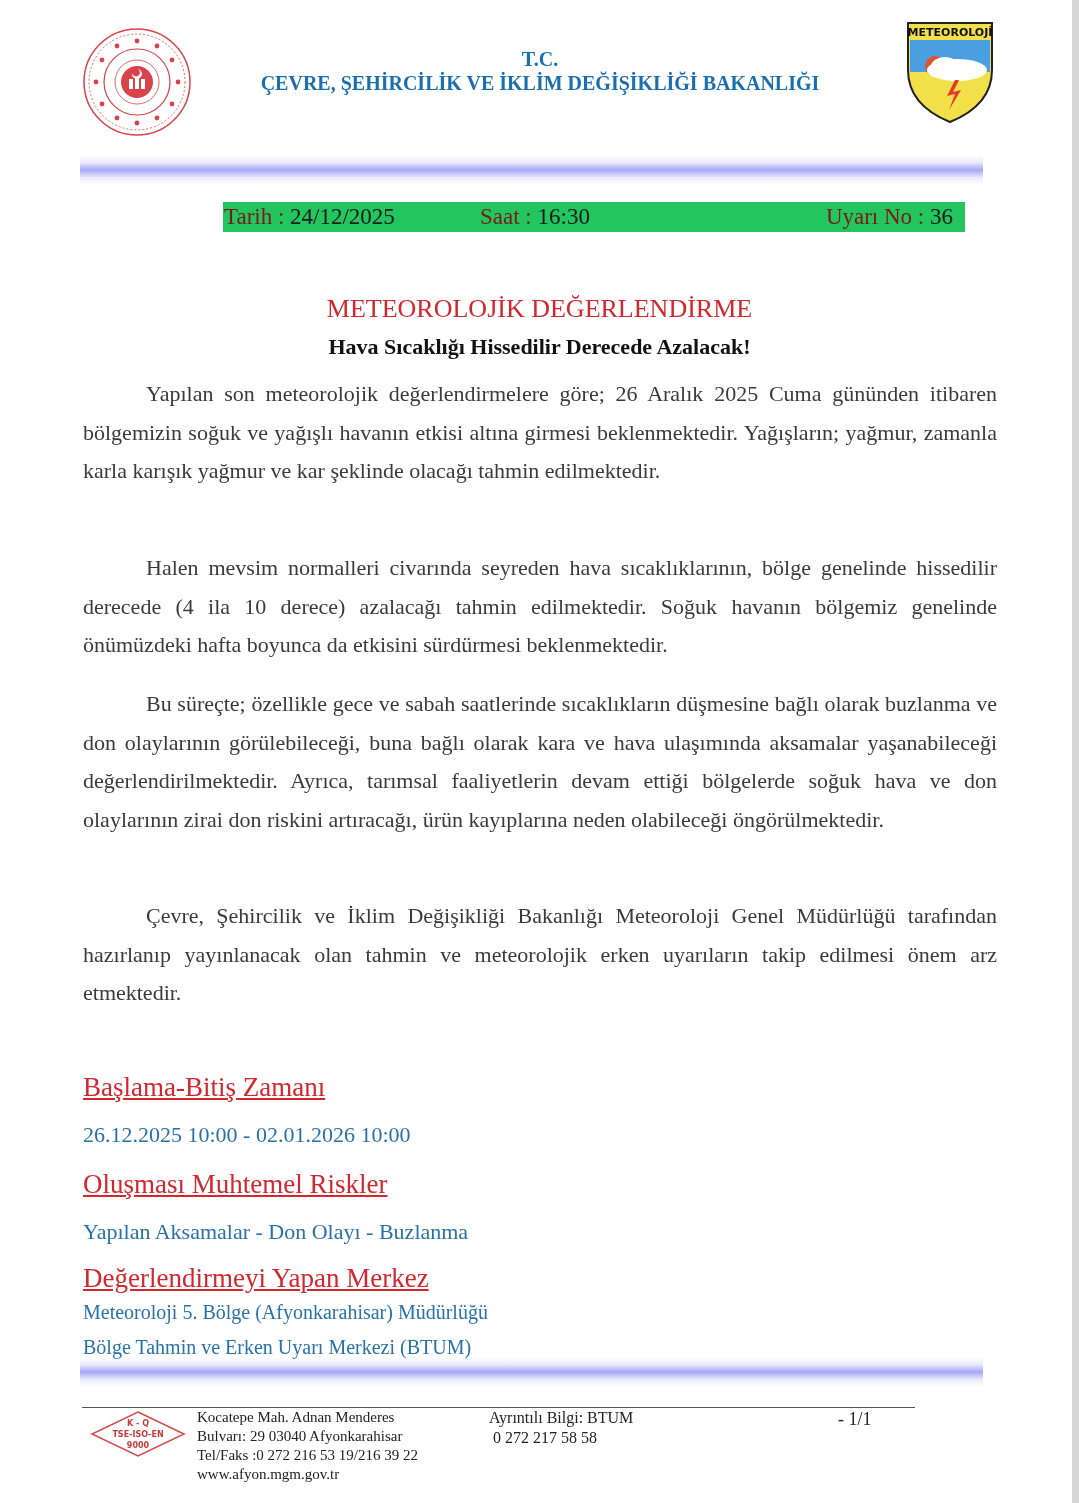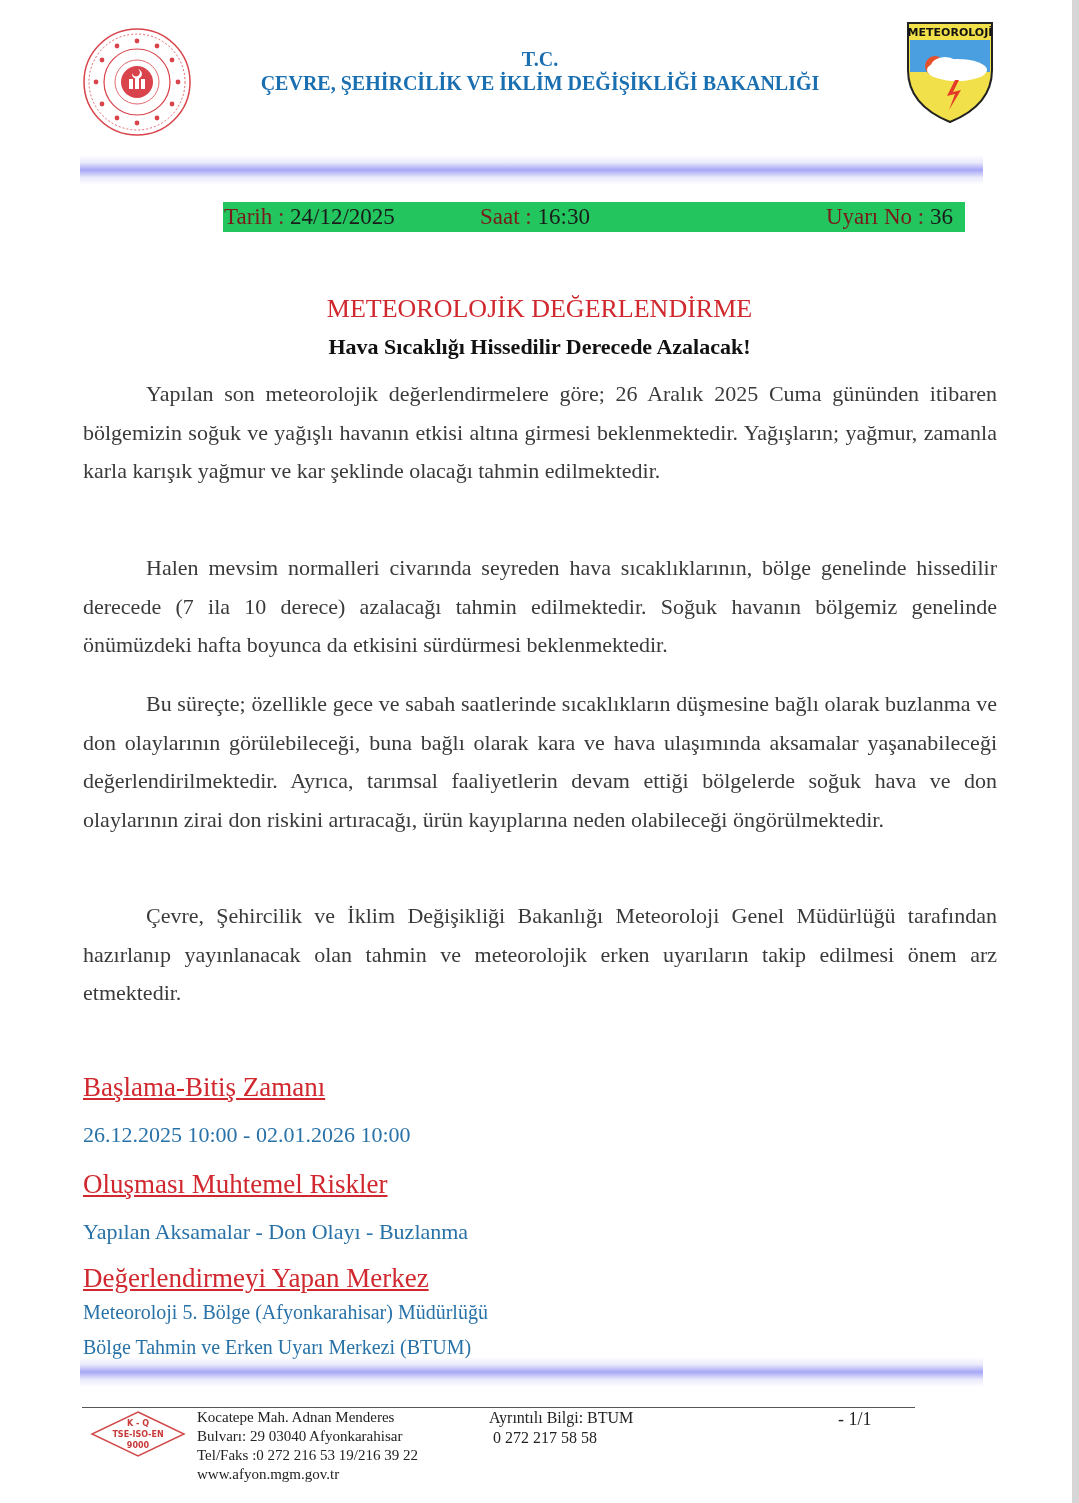--- a/index.html
+++ b/index.html
@@ -101,21 +101,21 @@
 <div class="info-bar">
   <span class="f f-date"><span class="lbl">Tarih :</span> <span>24/12/2025</span></span>
   <span class="f f-time"><span class="lbl">Saat :</span> <span>16:30</span></span>
   <span class="f f-no"><span class="lbl">Uyarı No :</span> <span>36</span></span>
 </div>
 
 <div class="doc-title">METEOROLOJİK DEĞERLENDİRME</div>
 <div class="subtitle">Hava Sıcaklığı Hissedilir Derecede Azalacak!</div>
 
 <p class="para p1">Yapılan son meteorolojik değerlendirmelere göre; 26 Aralık 2025 Cuma gününden itibaren bölgemizin soğuk ve yağışlı havanın etkisi altına girmesi beklenmektedir. Yağışların; yağmur, zamanla karla karışık yağmur ve kar şeklinde olacağı tahmin edilmektedir.</p>
-<p class="para p2">Halen mevsim normalleri civarında seyreden hava sıcaklıklarının, bölge genelinde hissedilir derecede (7 ila 10 derece) azalacağı tahmin edilmektedir. Soğuk havanın bölgemiz genelinde önümüzdeki hafta boyunca da etkisini sürdürmesi beklenmektedir.</p>
+<p class="para p2">Halen mevsim normalleri civarında seyreden hava sıcaklıklarının, bölge genelinde hissedilir derecede (4 ila 10 derece) azalacağı tahmin edilmektedir. Soğuk havanın bölgemiz genelinde önümüzdeki hafta boyunca da etkisini sürdürmesi beklenmektedir.</p>
 <p class="para p3">Bu süreçte; özellikle gece ve sabah saatlerinde sıcaklıkların düşmesine bağlı olarak buzlanma ve don olaylarının görülebileceği, buna bağlı olarak kara ve hava ulaşımında aksamalar yaşanabileceği değerlendirilmektedir. Ayrıca, tarımsal faaliyetlerin devam ettiği bölgelerde soğuk hava ve don olaylarının zirai don riskini artıracağı, ürün kayıplarına neden olabileceği öngörülmektedir.</p>
 <p class="para p4">Çevre, Şehircilik ve İklim Değişikliği Bakanlığı Meteoroloji Genel Müdürlüğü tarafından hazırlanıp yayınlanacak olan tahmin ve meteorolojik erken uyarıların takip edilmesi önem arz etmektedir.</p>
 
 <div class="sec sec-h" style="top:1074px;">Başlama-Bitiş Zamanı</div>
 <div class="sec sec-v" style="top:1121px;">26.12.2025 10:00 - 02.01.2026 10:00</div>
 <div class="sec sec-h" style="top:1171px;">Oluşması Muhtemel Riskler</div>
 <div class="sec sec-v" style="top:1218px;">Yapılan Aksamalar - Don Olayı - Buzlanma</div>
 <div class="sec sec-h" style="top:1265px;">Değerlendirmeyi Yapan Merkez</div>
 <div class="sec sec-v2" style="top:1299px;">Meteoroloji 5. Bölge (Afyonkarahisar) Müdürlüğü</div>
 <div class="sec sec-v2" style="top:1334px;">Bölge Tahmin ve Erken Uyarı Merkezi (BTUM)</div>

